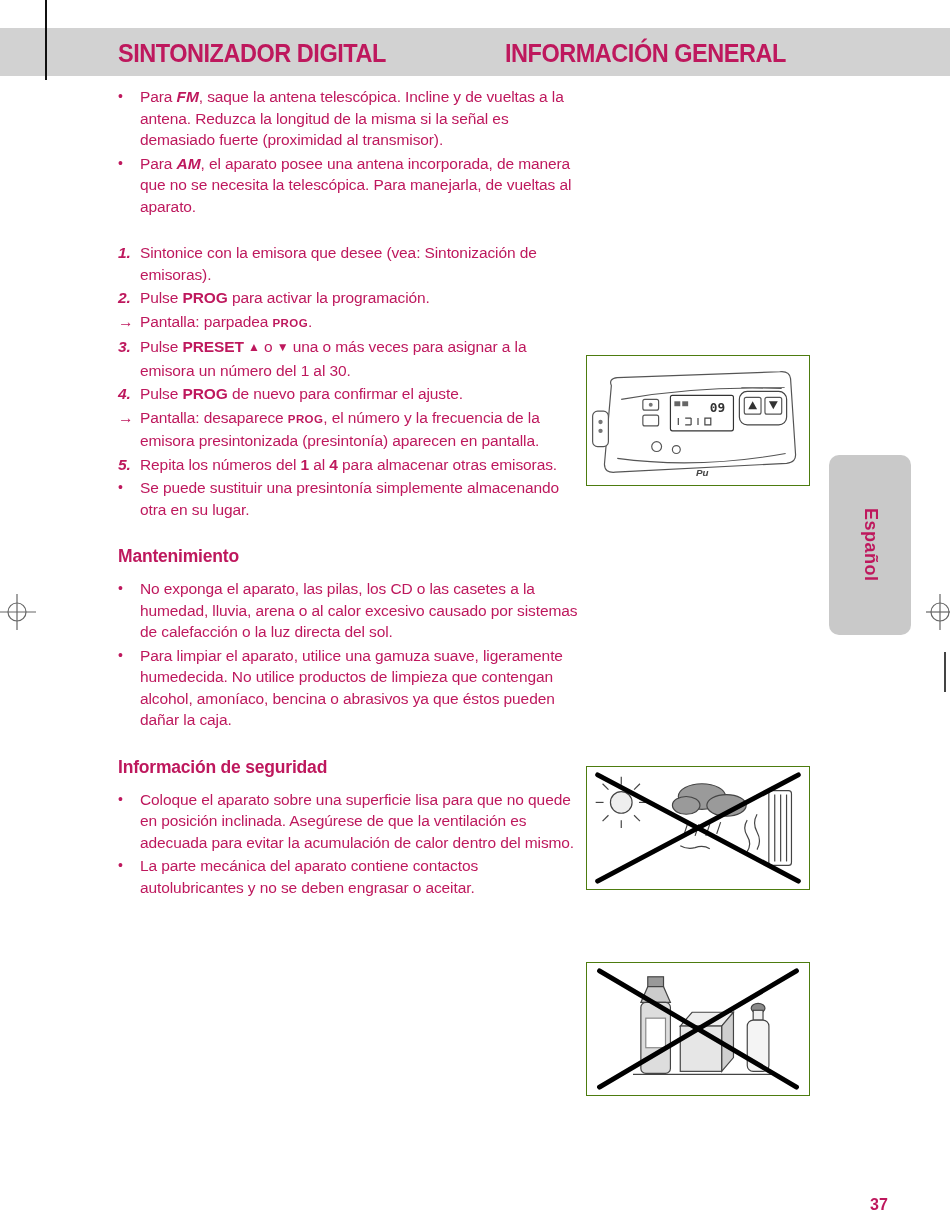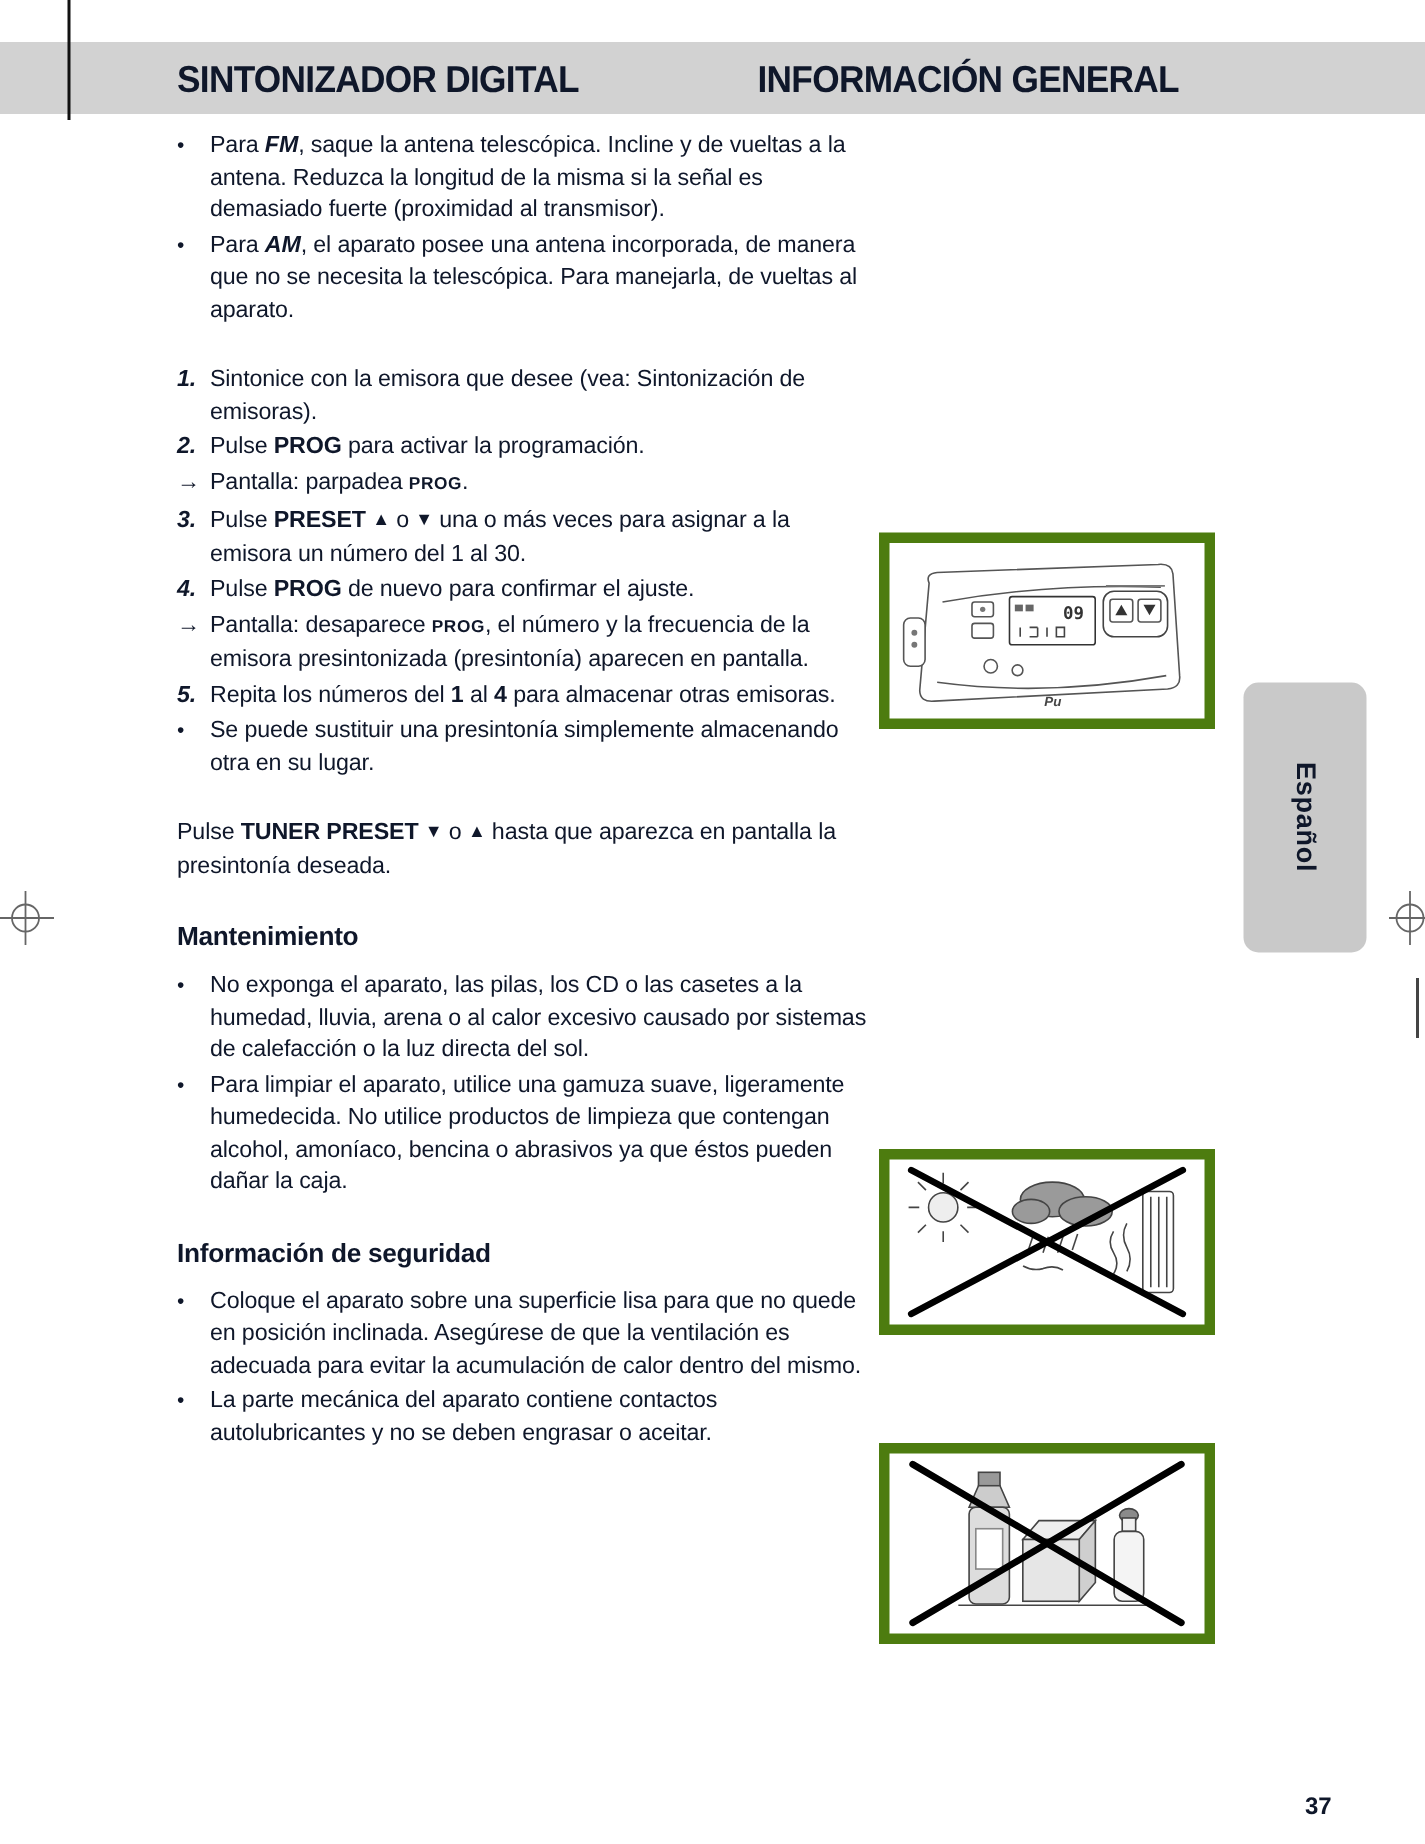--- a/index.html
+++ b/index.html
@@ -4,21 +4,21 @@
 <style>
   * { margin:0; padding:0; box-sizing:border-box; }
   html,body { background:#ffffff; }
   body { margin:0; }
 
   .page {
     position:relative;
     width:950px; height:1229px;
     background:#ffffff;
     font-family:"Liberation Sans", sans-serif;
-    color:#0f172a;
+    color:#be185d;
     overflow:hidden;
   }
 
   
   .header-band {
     position:absolute; left:0; top:28px;
     width:950px; height:48px;
     background:#d2d2d2;
   }
   .page-title {
@@ -65,21 +65,21 @@
   .para { max-width:462px; }
 
   .seg-b  { font-weight:700;margin-top:33px; }
   .seg-i  { font-style:italic; }
   .seg-sc { font-size:11.5px; font-weight:600; letter-spacing:.4px; }
   .seg-tri{ font-size:12px; position:relative; top:-1px; }
 
   
   .illus {
     position:absolute; background:#fff;
-    border:7px solid #4d7c0f;
+    border:1px solid #4d7c0f;
   }
   .illus svg { display:block; width:100%; height:100%; }
   .illus-panel  { left:586px; top:355px; width:224px; height:131px; }
   .illus-maint  { left:586px; top:766px; width:224px; height:124px; }
   .illus-safety { left:586px; top:962px; width:224px; height:134px; }
 
   
   .lang-tab {
     position:absolute; left:829px; top:455px;
     width:82px; height:180px;
@@ -161,21 +161,20 @@
         <span class="marker m-num">5.</span>
         <span class="li-text"><span>Repita los números del </span><span class="seg-b">1</span><span> al </span><span class="seg-b">4</span><span> para almacenar otras emisoras.</span></span>
       </div>
       <div class="li">
         <span class="marker m-bullet">•</span>
         <span class="li-text"><span>Se puede sustituir una presintonía simplemente almacenando otra en su lugar.</span></span>
       </div>
     </section>
 
     <section>
-      <p class="para"><span>Pulse </span><span class="seg-b">TUNER PRESET </span><span class="seg-b seg-tri">▼</span><span> o </span><span class="seg-b seg-tri">▲</span><span> hasta que aparezca en pantalla la presintonía deseada.</span></p>
     </section>
 
     <section>
       <h2>Mantenimiento</h2>
       <div class="li">
         <span class="marker m-bullet">•</span>
         <span class="li-text"><span>No exponga el aparato, las pilas, los CD o las casetes a la humedad, lluvia, arena o al calor excesivo causado por sistemas de calefacción o la luz directa del sol.</span></span>
       </div>
       <div class="li">
         <span class="marker m-bullet">•</span>

